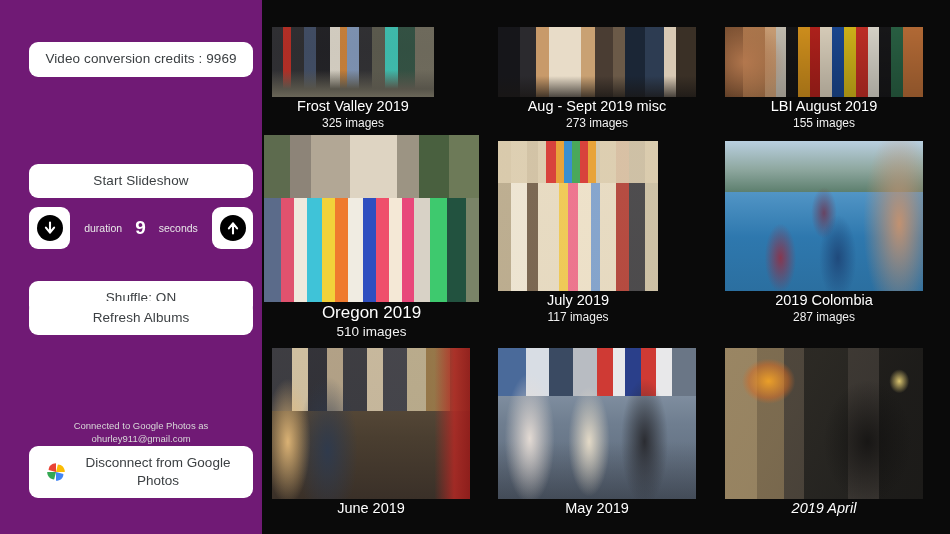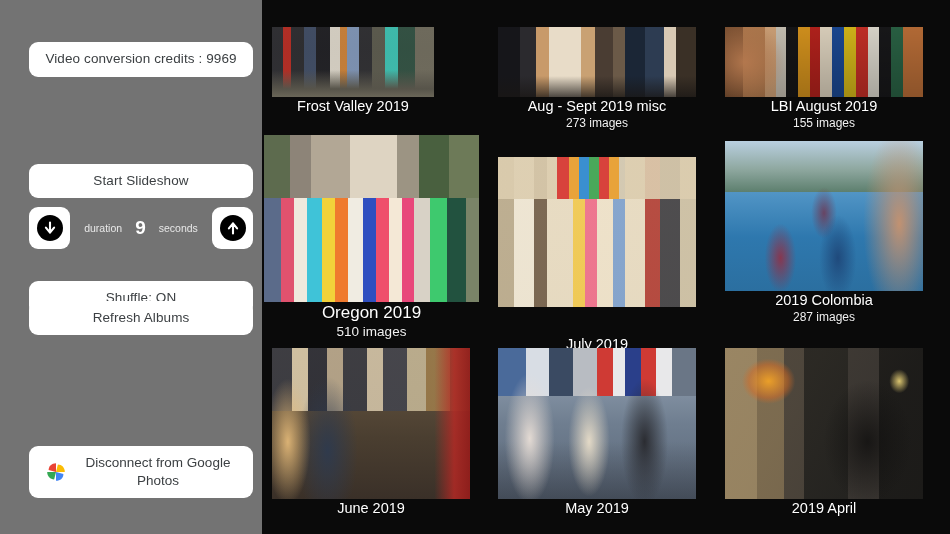--- a/index.html
+++ b/index.html
@@ -23,21 +23,21 @@
     inset: 0;
     display: flex;
     background: #0a0a0a;
   }
 
   
   #sidebar {
     width: 262px;
     flex: 0 0 262px;
     position: relative;
-    background: #737373;
+    background: #701a75;
   }
 
   .pill {
     position: absolute;
     left: 29px;
     width: 224px;
     background: #ffffff;
     color: #3c4043;
     border-radius: 9px;
     border: none;
@@ -443,20 +443,24 @@
     </div>
 
     <div class="pill" id="shuffle-btn">
       <span>Shuffle: ON</span>
     </div>
 
     <div class="pill" id="refresh-btn">
       <span>Refresh Albums</span>
     </div>
 
+    <div id="connected-block">
+      <div id="connected-line1">Connected to Google Photos as</div>
+      <div id="connected-line2">ohurley911@gmail.com</div>
+    </div>
 
     <div id="disconnect-btn">
       <span id="gphotos-logo">
         <svg width="26" height="26" viewBox="0 0 26 26" aria-hidden="true">
 
           <path d="M13 13 L13 4.2 C8.6 4.2 5.6 7.2 5.6 11.1 L13 13 Z" fill="#ea4335"></path>
           <path d="M13 13 L21.8 13 C21.8 8.6 18.8 5.6 14.9 5.6 L13 13 Z" fill="#fbbc04"></path>
           <path d="M13 13 L13 21.8 C17.4 21.8 20.4 18.8 20.4 14.9 L13 13 Z" fill="#4285f4"></path>
           <path d="M13 13 L4.2 13 C4.2 17.4 7.2 20.4 11.1 20.4 L13 13 Z" fill="#34a853"></path>
         </svg>
@@ -466,20 +470,21 @@
   </div>
 
   <div id="album-grid">
 
     <div class="album-cell" style="left:10px;  top:27px;  width:162px;">
       <div class="album-thumb" style="height:70px;">
         <span class="ph ph-frostvalley"></span>
       </div>
       <div class="album-caption">
         <div class="album-title">Frost Valley 2019</div>
+        <div class="album-count">325 images</div>
       </div>
     </div>
 
     <div class="album-cell" style="left:236px; top:27px;  width:198px;">
       <div class="album-thumb" style="height:70px;">
         <span class="ph ph-augsept"></span>
       </div>
       <div class="album-caption">
         <div class="album-title">Aug - Sept 2019 misc</div>
         <div class="album-count">273 images</div>
@@ -499,21 +504,21 @@
     <div class="album-cell" style="left:2px;   top:135px; width:215px;">
       <div class="album-thumb" style="height:167px;">
         <span class="ph ph-oregon"></span>
       </div>
       <div class="album-caption">
         <div class="album-title" style="font-size:17px;">Oregon 2019</div>
         <div class="album-count" style="font-size:13.5px;">510 images</div>
       </div>
     </div>
 
-    <div class="album-cell" style="left:236px; top:157px; width:198px;gap:28px;">
+    <div class="album-cell" style="left:236px; top:141px; width:160px;">
       <div class="album-thumb" style="height:150px;">
         <span class="ph ph-july"></span>
       </div>
       <div class="album-caption">
         <div class="album-title">July 2019</div>
         <div class="album-count">117 images</div>
       </div>
     </div>
 
     <div class="album-cell" style="left:463px; top:141px; width:198px;">
@@ -539,21 +544,21 @@
     <div class="album-cell" style="left:236px; top:348px; width:198px;">
       <div class="album-thumb" style="height:151px;">
         <span class="ph ph-may"></span>
       </div>
       <div class="album-caption">
         <div class="album-title">May 2019</div>
         <div class="album-count"></div>
       </div>
     </div>
 
-    <div class="album-cell" style="left:463px; top:348px; width:198px;">
+    <div class="album-cell" style="left:463px; top:348px; width:198px;font-style:italic;">
       <div class="album-thumb" style="height:151px;">
         <span class="ph ph-april"></span>
       </div>
       <div class="album-caption">
         <div class="album-title">2019 April</div>
         <div class="album-count"></div>
       </div>
     </div>
 
   </div>

